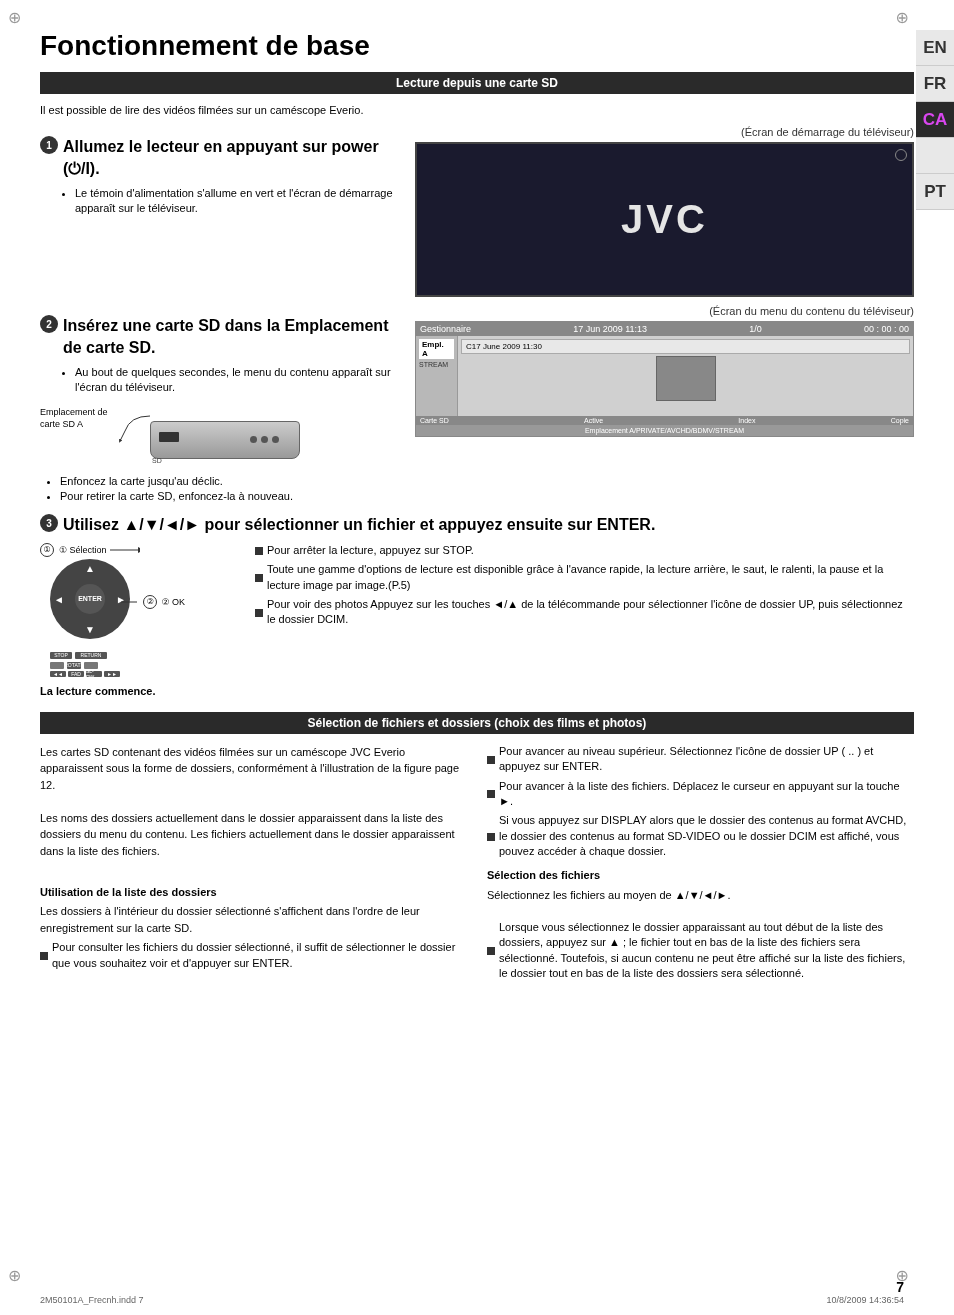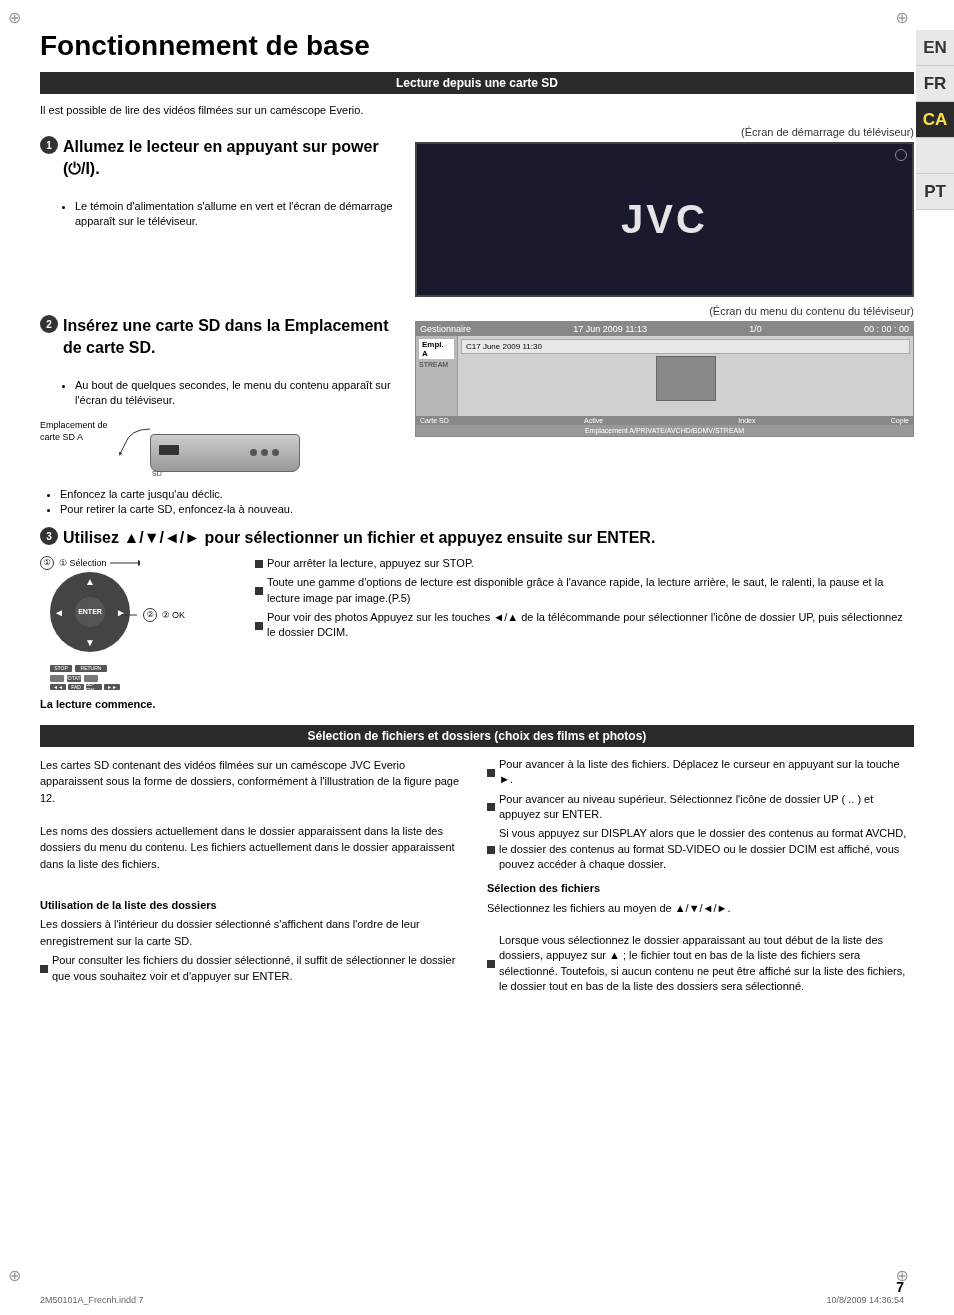--- a/index.html
+++ b/index.html
@@ -50,21 +50,21 @@
       justify-content: center;
       font-size: 17px;
       font-weight: bold;
       color: #333;
       background: #e8e8e8;
       border-bottom: 1px solid #ccc;
       cursor: pointer;
     }
     .lang-tab.ca-tab {
       background: #2a2a2a;
-      color: #fde047;
+      color: #d946ef;
     }
 
     
     .step-circle {
       display: inline-flex;
       align-items: center;
       justify-content: center;
       width: 18px;
       height: 18px;
       border-radius: 50%;
@@ -86,21 +86,21 @@
       flex: 1;
       font-size: 12px;
       line-height: 1.4;
     }
     .step-title {
       font-size: 16px;
       font-weight: bold;
     }
     .bullet-list {
       margin-left: 12px;
-      margin-top: 18px;
+      margin-top: 5px;
     }
     .bullet-list li {
       list-style: disc;
       margin-bottom: 2px;
       font-size: 11px;
     }
 
     
     .two-col {
       display: flex;
@@ -570,27 +570,27 @@
     <p class="bold-title">Utilisation de la liste des dossiers</p>
     <p>Les dossiers à l'intérieur du dossier sélectionné s'affichent dans l'ordre de leur enregistrement sur la carte SD.</p>
     <div class="sq-item" style="margin-top:4px;">
       <span class="sq-bullet"></span>
       <span>Pour consulter les fichiers du dossier sélectionné, il suffit de sélectionner le dossier que vous souhaitez voir et d'appuyer sur ENTER.</span>
     </div>
   </div>
   <div class="bottom-col">
     <div class="sq-item">
       <span class="sq-bullet"></span>
+      <span>Pour avancer au niveau supérieur.
+Sélectionnez l'icône de dossier UP (  .. ) et appuyez sur ENTER.</span>
+    </div>
+    <div class="sq-item">
+      <span class="sq-bullet"></span>
       <span>Pour avancer à la liste des fichiers.
 Déplacez le curseur en appuyant sur la touche ►.</span>
-    </div>
-    <div class="sq-item">
-      <span class="sq-bullet"></span>
-      <span>Pour avancer au niveau supérieur.
-Sélectionnez l'icône de dossier UP (  .. ) et appuyez sur ENTER.</span>
     </div>
     <div class="sq-item">
       <span class="sq-bullet"></span>
       <span>Si vous appuyez sur DISPLAY alors que le dossier des contenus au format AVCHD, le dossier des contenus au format SD-VIDEO ou le dossier DCIM est affiché, vous pouvez accéder à chaque dossier.</span>
     </div>
     <p class="bold-title">Sélection des fichiers</p>
     <p>Sélectionnez les fichiers au moyen de ▲/▼/◄/►.</p>
     <br>
     <div class="sq-item">
       <span class="sq-bullet"></span>

